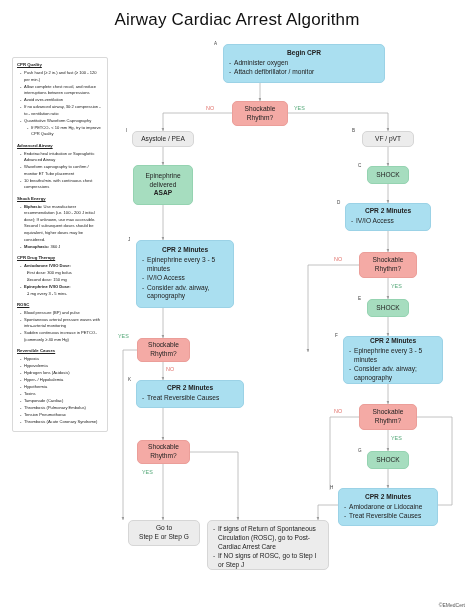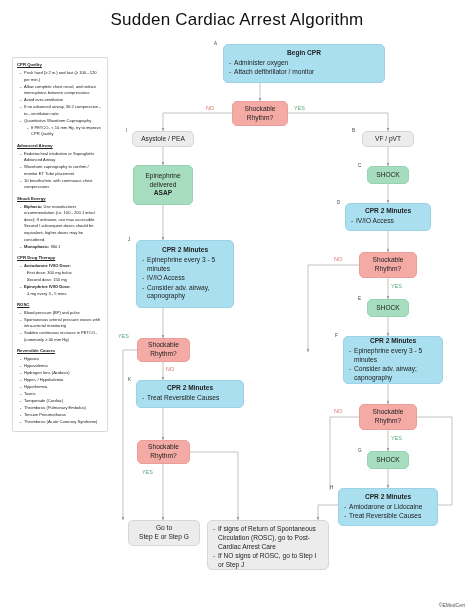--- a/index.html
+++ b/index.html
@@ -104,21 +104,21 @@
   #credit {
     position:absolute;
     right:9px; bottom:5px;
     font-size:5px;
     color:#555;
   }
 </style>
 </head>
 <body>
 
-<h1 id="page-title">Sudden Cardiac Arrest Algorithm</h1>
+<h1 id="page-title">Airway Cardiac Arrest Algorithm</h1>
 
 <div id="sidebar">
 
   <div class="sec">
     <span class="sec-h">CPR Quality</span>
     <ul>
       <li>Push hard (≥ 2 in.) and fast (≥ 100 - 120 per min.)</li>
       <li>Allow complete chest recoil, and reduce interruptions between compressions</li>
       <li>Avoid over-ventilation</li>
       <li>If no advanced airway, 30:2 compression - to - ventilation ratio</li>

